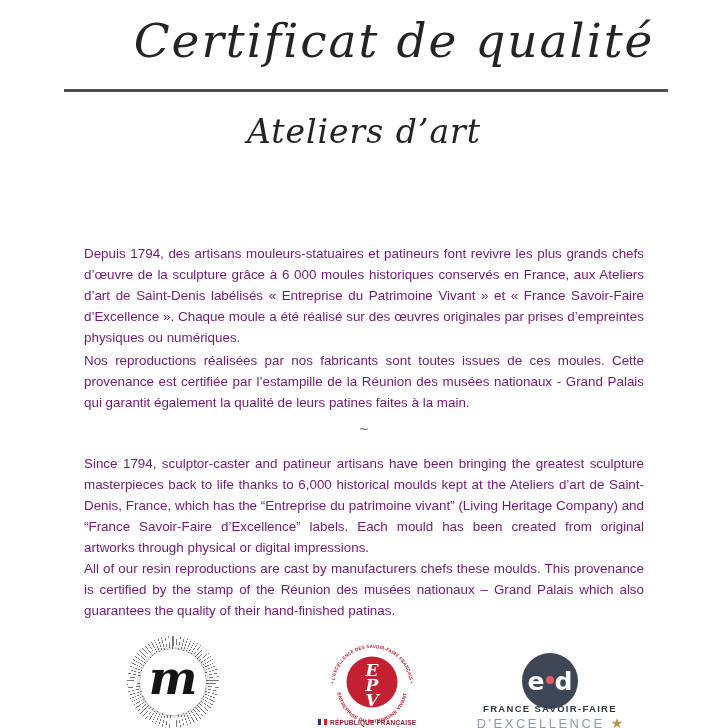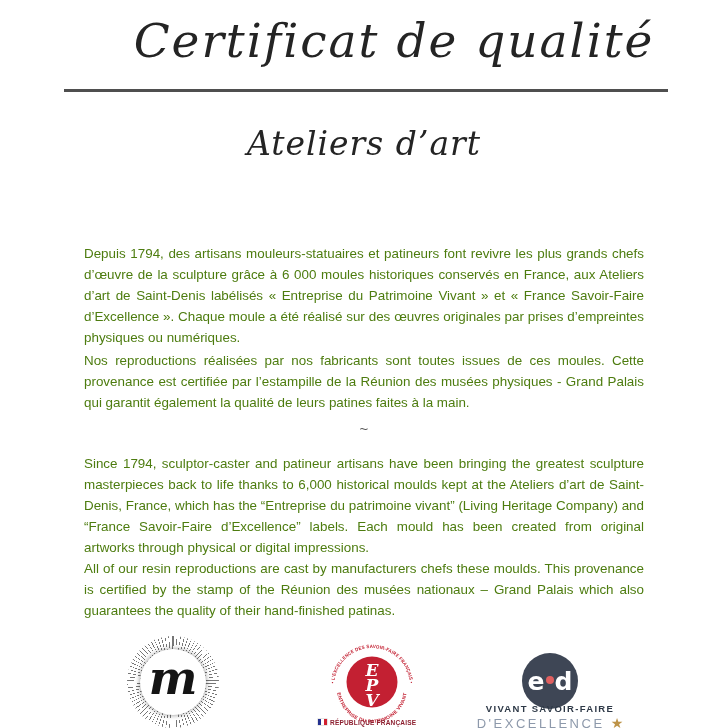--- a/index.html
+++ b/index.html
@@ -5,26 +5,26 @@
   html,body{margin:0;padding:0;background:#fff;}
   .page{position:relative;width:728px;height:728px;background:#fff;overflow:hidden;
         font-family:"Liberation Sans",sans-serif;color:var(--text,#1b1b1b);}
 
   
   .script{position:absolute;left:0;width:100%;text-align:center;
           font-family:"DejaVu Serif",serif;font-style:italic;color:#242424;}
   .title{top:2px;font-size:47px;letter-spacing:2px;line-height:78px;padding-left:30px;}
   .rule{position:absolute;top:89px;left:64px;width:604px;height:2.5px;
         background:var(--rule-gray,#4f4f4f);}
-  .h-script-1{top:120px;font-size:33px;line-height:48px;letter-spacing:1px;}
+  .h-script-1{top:108px;font-size:33px;line-height:48px;letter-spacing:1px;}
   .h-script-2{top:166px;font-size:33px;line-height:52px;letter-spacing:1px;}
 
   
   .para{position:absolute;left:84px;width:560px;margin:0;
-        font-size:13.4px;line-height:21px;text-align:justify;color:#4d7c0f;}
+        font-size:13.4px;line-height:21px;text-align:justify;color:#701a75;}
   .p-fr1{top:243px;}
   .p-fr2{top:350px;}
   .tilde{position:absolute;top:420px;left:0;width:100%;text-align:center;
          font-size:15px;color:#555;}
   .en{}
   .p-en1{top:453px;}
   .p-en2{top:558px;}
 
   
   .logos{position:absolute;left:0;top:628px;width:728px;height:100px;}
@@ -70,21 +70,21 @@
 <body>
 
 <div class="page">
 
   <div class="script title">Certificat de qualité</div>
   <div class="rule"></div>
 
   <div class="script h-script-1">Ateliers d’art</div>
 
   <p class="para p-fr1">Depuis 1794, des artisans mouleurs-statuaires et patineurs font revivre les plus grands chefs d’œuvre de la sculpture grâce à 6 000 moules historiques conservés en France, aux Ateliers d’art de Saint-Denis labélisés « Entreprise du Patrimoine Vivant » et « France Savoir-Faire d’Excellence ». Chaque moule a été réalisé sur des œuvres originales par prises d’empreintes physiques ou numériques.</p>
-  <p class="para p-fr2">Nos reproductions réalisées par nos fabricants sont toutes issues de ces moules. Cette provenance est certifiée par l’estampille de la Réunion des musées physiques - Grand Palais qui garantit également la qualité de leurs patines faites à la main.</p>
+  <p class="para p-fr2">Nos reproductions réalisées par nos fabricants sont toutes issues de ces moules. Cette provenance est certifiée par l’estampille de la Réunion des musées nationaux - Grand Palais qui garantit également la qualité de leurs patines faites à la main.</p>
 
   <div class="tilde">~</div>
 
   <p class="para en p-en1">Since 1794, sculptor-caster and patineur artisans have been bringing the greatest sculpture masterpieces back to life thanks to 6,000 historical moulds kept at the Ateliers d’art de Saint-Denis, France, which has the “Entreprise du patrimoine vivant” (Living Heritage Company) and “France Savoir-Faire d’Excellence” labels. Each mould has been created from original artworks through physical or digital impressions.</p>
   <p class="para en p-en2">All of our resin reproductions are cast by manufacturers chefs these moulds. This provenance is certified by the stamp of the Réunion des musées nationaux – Grand Palais which also guarantees the quality of their hand-finished patinas.</p>
 
   <div class="logos">
 
     <div class="m-burst">
       <div class="m-disc">
@@ -117,20 +117,20 @@
       <span class="epv-banner-text">RÉPUBLIQUE FRANÇAISE</span>
     </div>
 
     <div class="ed-circle">
       <span class="ed-mono">
         <span>e</span>
         <span class="ed-dot"></span>
         <span>d</span>
       </span>
     </div>
-    <div class="ed-cap1">VIVANT SAVOIR-FAIRE</div>
+    <div class="ed-cap1">FRANCE SAVOIR-FAIRE</div>
     <div class="ed-cap2">
       <span>D'EXCELLENCE</span>
       <span class="ed-star">★</span>
     </div>
 
   </div>
 </div>
 
 </body></html>

